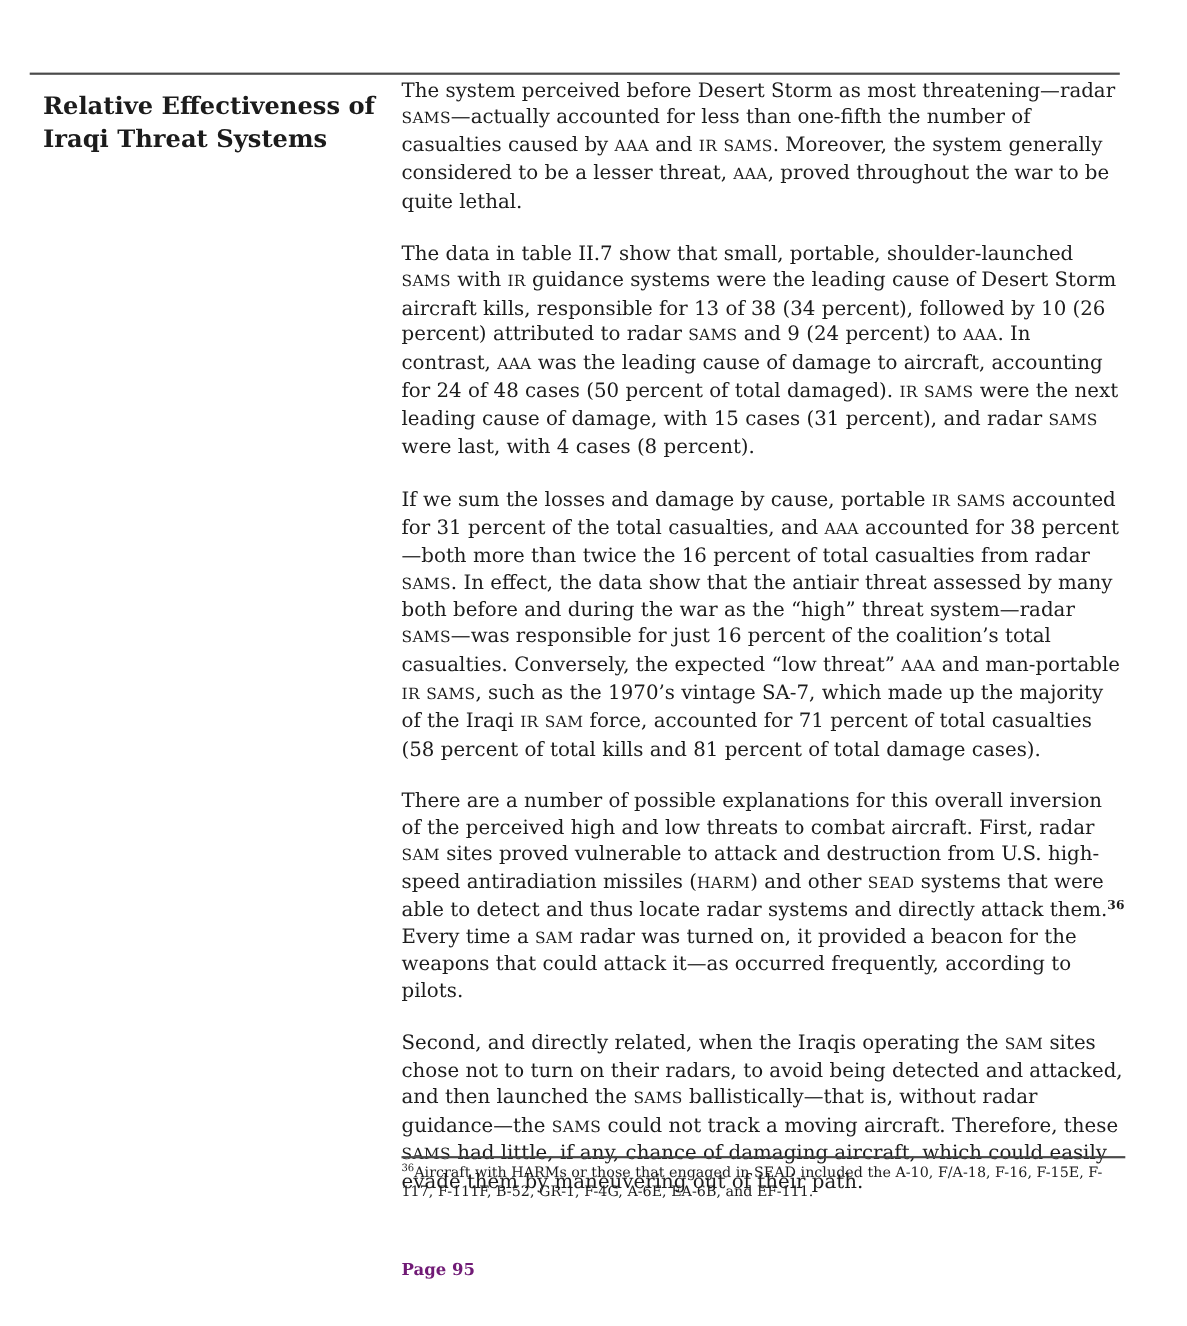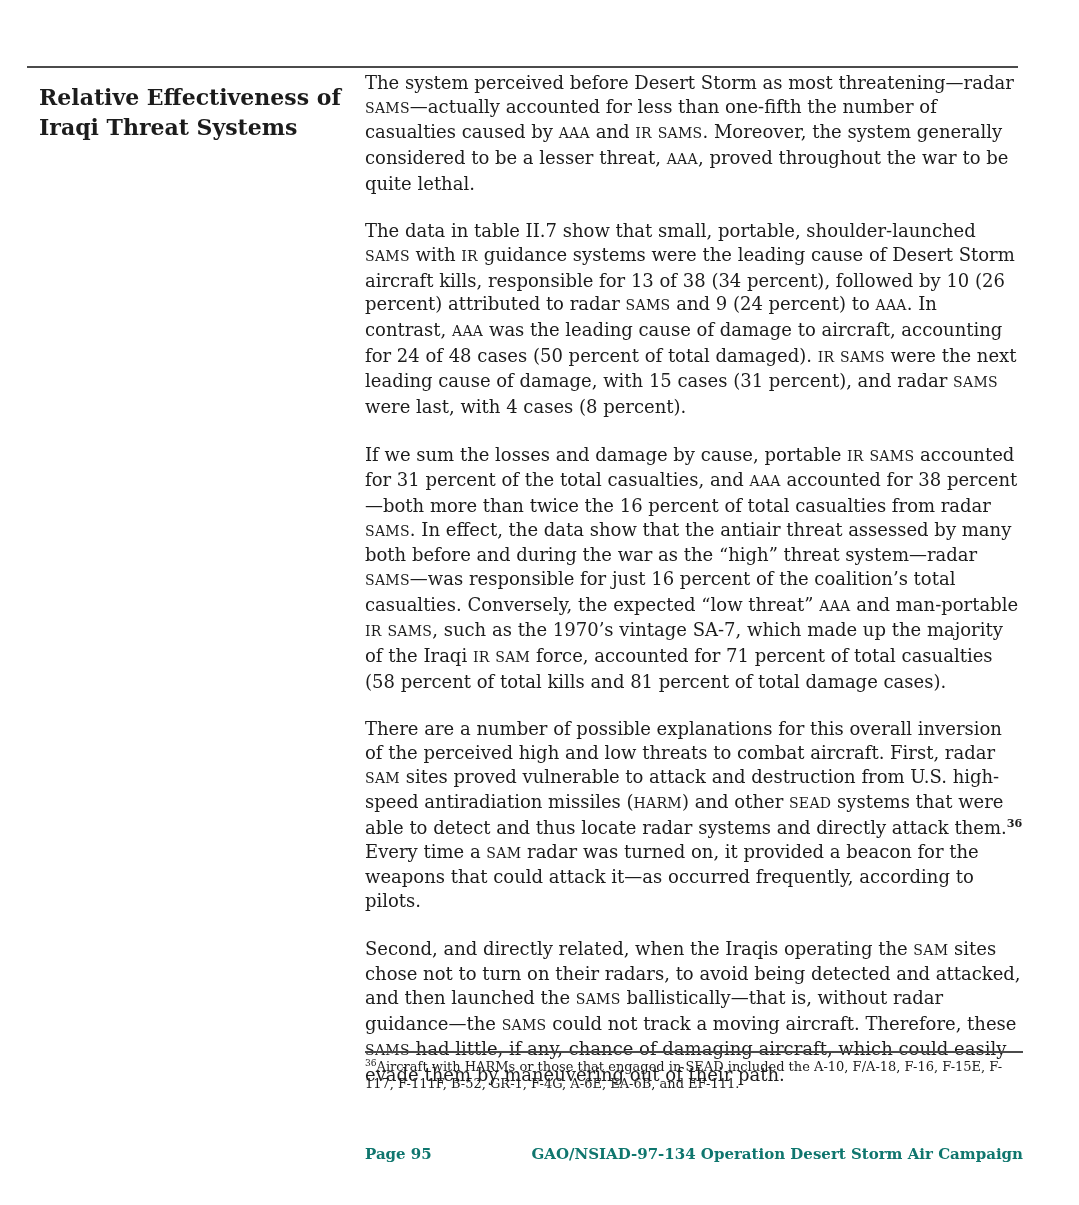--- a/index.html
+++ b/index.html
@@ -79,21 +79,21 @@
   }
   .page-footer {
     position: absolute;
     left: 365px;
     top: 1145px;
     width: 658px;
     display: flex;
     justify-content: space-between;
     font-size: 15px;
     font-weight: bold;
-    color: #0f766e;
+    color: #701a75;
   }
 </style>
 </head>
 <body>
 
 <div class="page">
 
   <div class="top-rule"></div>
 
   <h1 class="sidebar-heading">Relative Effectiveness of Iraqi Threat Systems</h1>
@@ -106,16 +106,15 @@
       <p>Second, and directly related, when the Iraqis operating the <span class="sc">SAM</span> sites chose not to turn on their radars, to avoid being detected and attacked, and then launched the <span class="sc">SAMs</span> ballistically—that is, without radar guidance—the <span class="sc">SAMs</span> could not track a moving aircraft. Therefore, these <span class="sc">SAMs</span> had little, if any, chance of damaging aircraft, which could easily evade them by maneuvering out of their path.</p>
     </div>
 
   <div class="footnote-block">
     <div class="footnote-rule"></div>
     <p class="footnote-text"><sup>36</sup><span>Aircraft with HARMs or those that engaged in SEAD included the A-10, F/A-18, F-16, F-15E, F-117, F-111F, B-52, GR-1, F-4G, A-6E, EA-6B, and EF-111.</span></p>
   </div>
 
   <div class="page-footer">
     <span>Page 95</span>
-    <span>GAO/NSIAD-97-134 Operation Desert Storm Air Campaign</span>
   </div>
 
 </div>
 
 </body></html>

